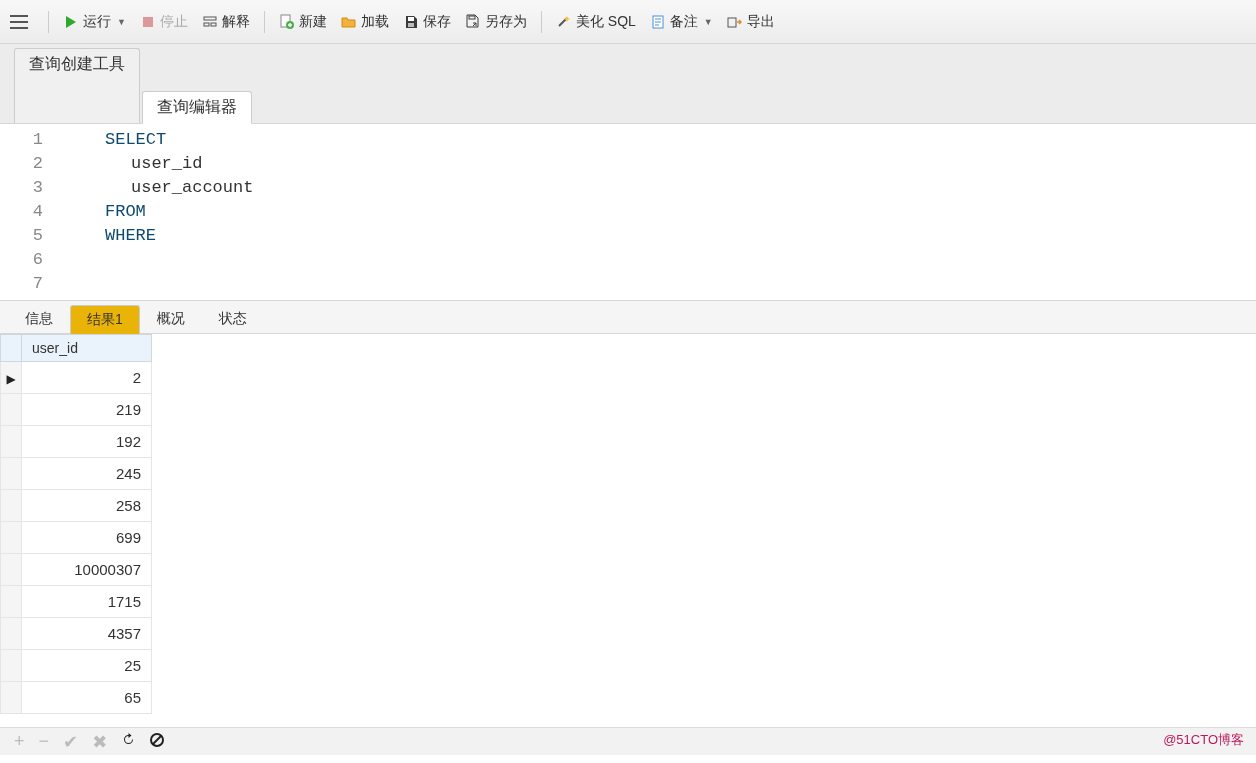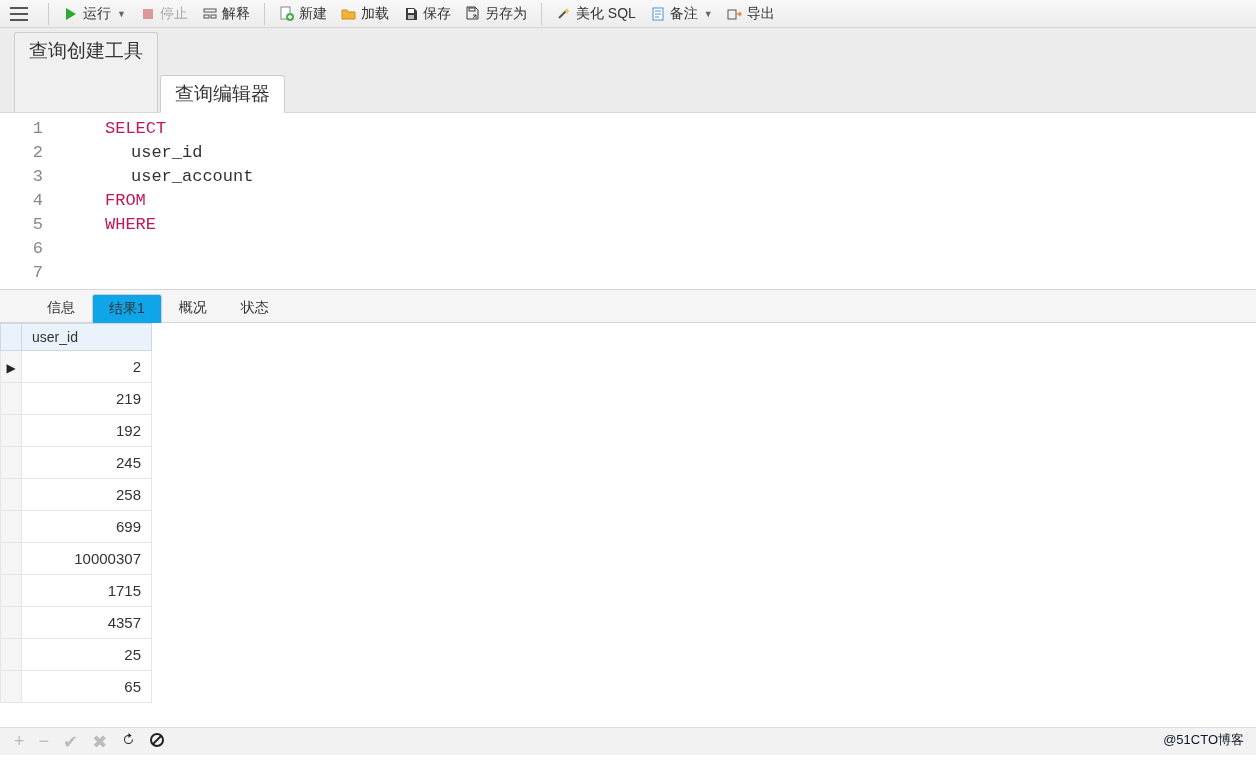--- a/index.html
+++ b/index.html
@@ -7,21 +7,21 @@
   font-family: "Microsoft YaHei", "PingFang SC", Arial, sans-serif;
   font-size: 14px;
   color: #333;
   background: #fff;
   width: 1256px;
   height: 763px;
   overflow: hidden;
   position: relative;
 }
 .toolbar {
-  height: 28px;
+  height: 44px;
   background: linear-gradient(#f8f8f8, #ececec);
   border-bottom: 1px solid #d6d6d6;
   display: flex;
   align-items: center;
   padding: 0 8px;
   gap: 2px;
 }
 .toolbar .sep {
   width: 1px;
   height: 22px;
@@ -51,59 +51,59 @@
   gap: 0;
 }
 .etab {
   padding: 5px 14px;
   background: #f0f0f0;
   border: 1px solid #ccc;
   border-bottom: none;
   border-radius: 3px 3px 0 0;
   margin-right: 2px;
   cursor: pointer;
-  font-size: 19px;
+  font-size: 16px;
 }
 .etab.active { background: #fff; border-bottom: 1px solid #fff; position: relative; top: 1px; margin-top: 42px; }
 
 .code-editor {
   display: flex;
   background: #fff;
   font-family: Consolas, "Courier New", monospace;
   font-size: 17px;
   line-height: 24px;
   padding: 4px 0;
   border-bottom: 1px solid #d6d6d6;
 }
 .gutter {
   width: 55px;
   text-align: right;
   padding-right: 12px;
   color: #888;
   user-select: none;
 }
 .code { padding-left: 50px; }
-.kw { color: #be185d; }
+.kw { color: #0c4a6e; }
 .num { color: #009900; }
 .pt { color: #333; }
 
 .result-tabs {
   display: flex;
   background: #f5f5f5;
   border-bottom: 1px solid #d6d6d6;
-  padding: 3px 10px 0 30px;
+  padding: 3px 10px 0 8px;
 }
 .rtab {
   padding: 5px 16px;
   border: 1px solid transparent;
   border-bottom: none;
   cursor: pointer;
   font-size: 14px;
 }
-.rtab.active { background: #0ea5e9; border-color: #ccc; border-radius: 3px 3px 0 0; position: relative; top: 1px; }
+.rtab.active { background: #eab308; border-color: #ccc; border-radius: 3px 3px 0 0; position: relative; top: 1px; }
 
 .grid-wrap { background: #fff; }
 .grid {
   border-collapse: collapse;
 }
 .grid th {
   background: #eaf3fb;
   border: 1px solid #d0d7dd;
   padding: 5px 10px;
   font-weight: normal;
@@ -140,21 +140,21 @@
   align-items: center;
   padding: 0 14px;
   gap: 14px;
 }
 .footer .fb { color: #bbb; font-size: 18px; cursor: pointer; }
 .footer .fb.dark { color: #333; }
 .watermark {
   position: absolute;
   bottom: 14px;
   right: 12px;
-  color: #0f172a;
+  color: #be185d;
   font-size: 13px;
 }
 </style>
 </head>
 <body>
 
 <div class="toolbar">
   <div class="menu-icon">
       <span></span>
       <span></span>

